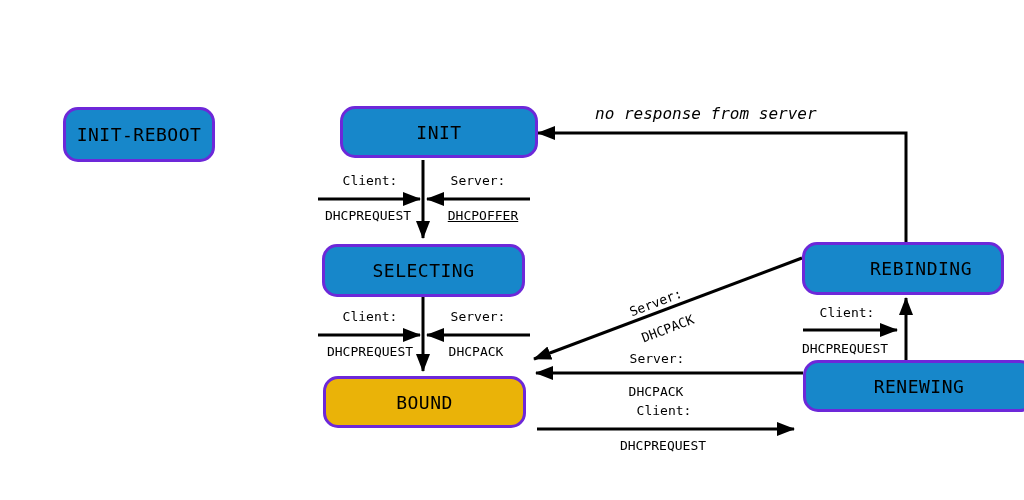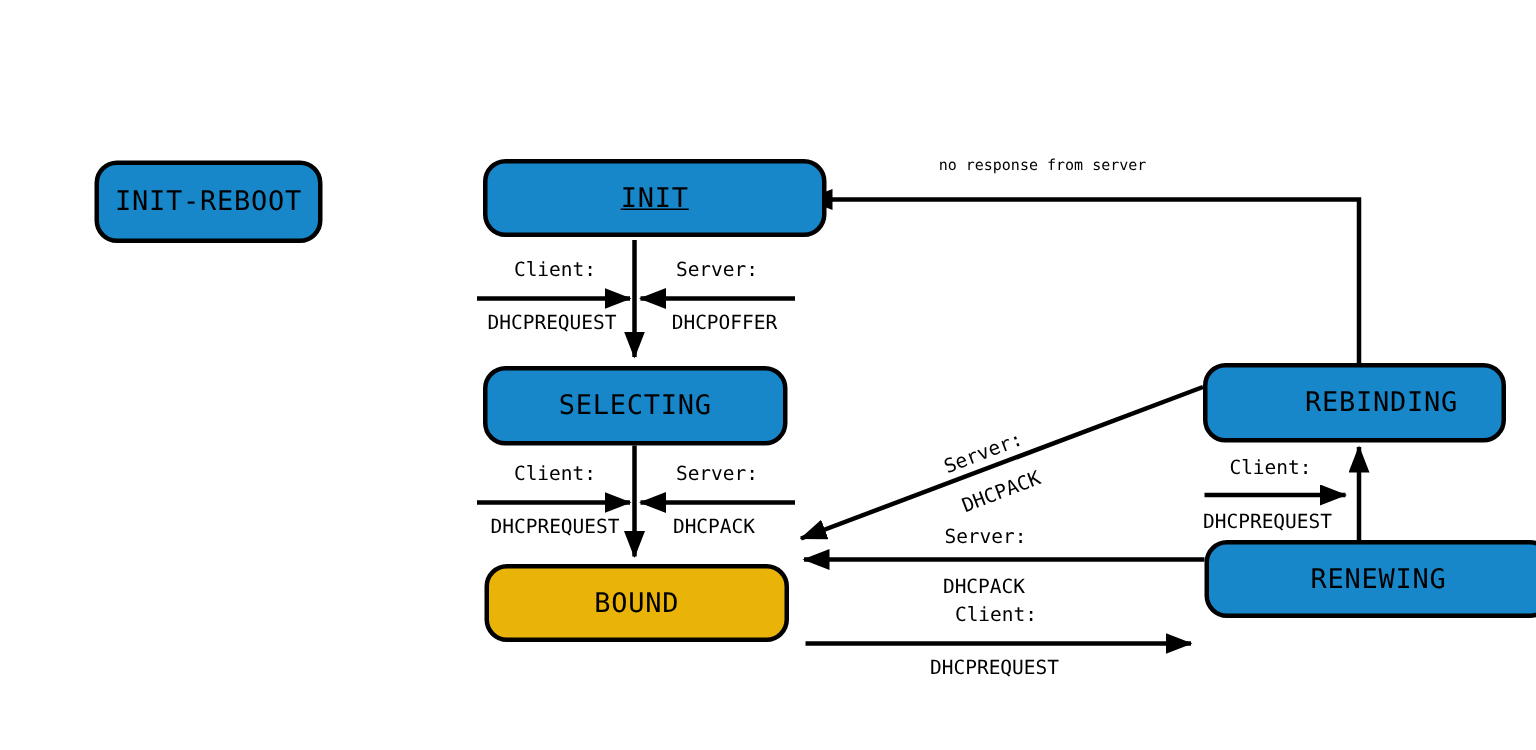--- a/index.html
+++ b/index.html
@@ -12,55 +12,55 @@
     color: #000;
     overflow: hidden;
   }
   #wires {
     position: absolute;
     left: 0; top: 0;
     width: 1024px; height: 500px;
   }
   .state {
     position: absolute;
-    border: 3px solid #000000;
+    border: 3px solid #6d28d9;
     border-radius: 15px;
     display: flex;
     align-items: center;
     justify-content: center;
     font-size: 18px;
     box-sizing: border-box;
     letter-spacing: 0.5px;
   }
   .lbl {
     position: absolute;
     font-size: 13px;
     text-align: center;
     line-height: 1.1;
     white-space: nowrap;
   }
-  .lbl.big { font-size: 10px; }
+  .lbl.big { font-size: 16px; font-style: italic; }
   .rot { transform: rotate(-21deg); }
 
   
   #st-init-reboot { left: 63px;  top: 107px; width: 152px; height: 55px; }
-  #st-init        { left: 322px; top: 106px; width: 229px; height: 52px; text-decoration: underline; }
+  #st-init        { left: 340px; top: 106px; width: 198px; height: 52px; }
   #st-selecting   { left: 322px; top: 244px; width: 203px; height: 53px; }
   #st-bound       { left: 323px; top: 376px; width: 203px; height: 52px; }
   #st-rebinding   { left: 802px; top: 242px; width: 202px; height: 53px; }
   #st-renewing    { left: 803px; top: 360px; width: 232px; height: 52px; }
 
   
   .w120 { width: 120px; }
   .w200 { width: 200px; }
   #lb-no-response       { left: 595px; top: 105px; }
   #lb-i2s-client        { left: 310px; top: 174px; }
   #lb-i2s-server        { left: 418px; top: 174px; }
   #lb-i2s-discover      { left: 308px; top: 209px; }
-  #lb-i2s-offer         { left: 423px; top: 209px; }
+  #lb-i2s-offer         { left: 423px; top: 209px; text-decoration: underline; }
   #lb-s2b-client        { left: 310px; top: 310px; }
   #lb-s2b-server        { left: 418px; top: 310px; }
   #lb-s2b-request       { left: 310px; top: 345px; }
   #lb-s2b-ack           { left: 416px; top: 345px; }
   #lb-rb2b-server       { left: 596px; top: 296px; }
   #lb-rb2b-ack          { left: 608px; top: 322px; }
   #lb-rn2b-server       { left: 597px; top: 352px; }
   #lb-rn2b-ack          { left: 596px; top: 385px; }
   #lb-b2rn-client       { left: 604px; top: 404px; }
   #lb-b2rn-request      { left: 603px; top: 439px; }

